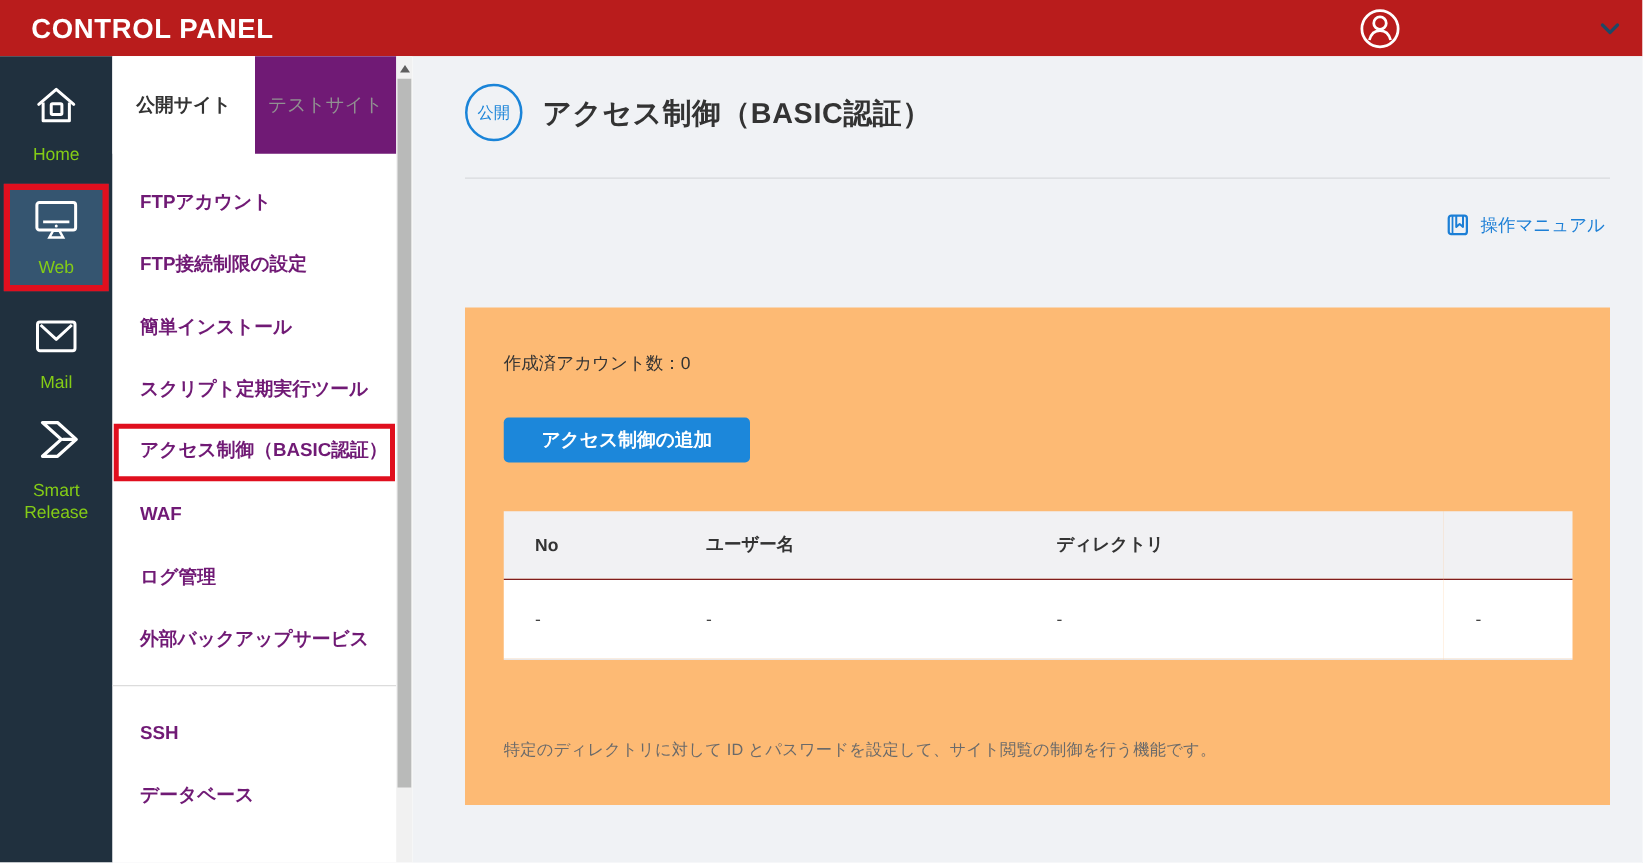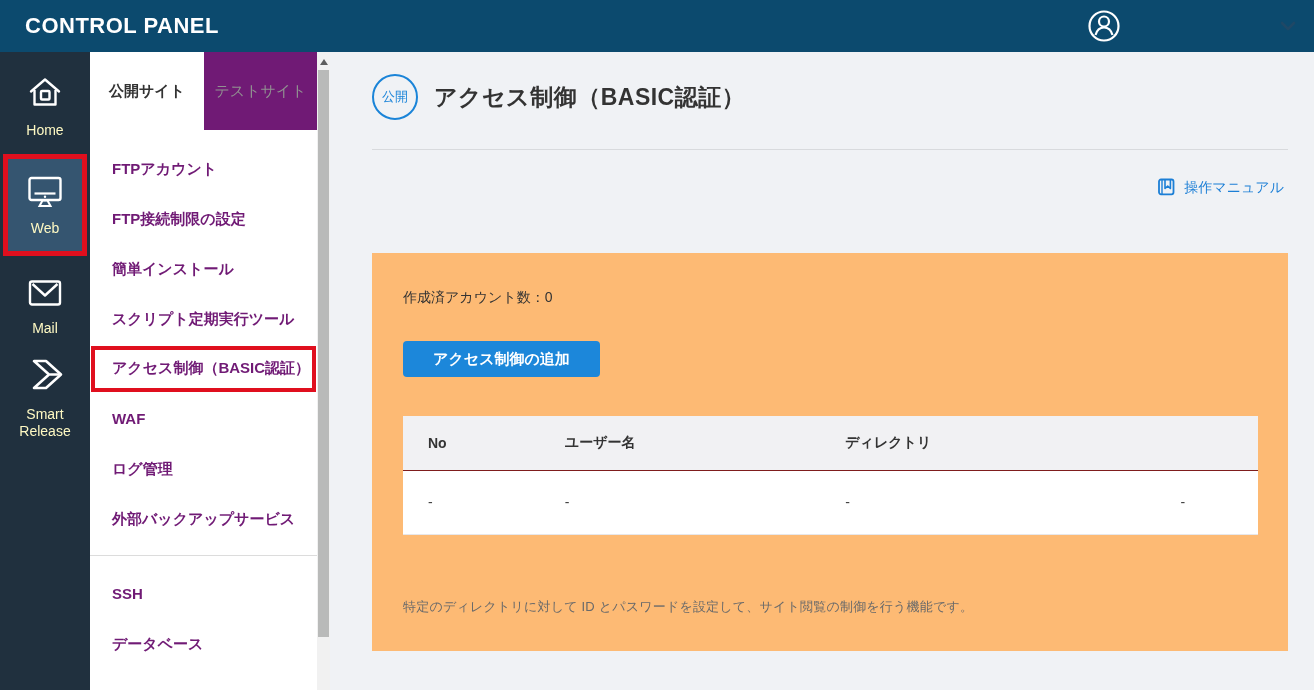--- a/index.html
+++ b/index.html
@@ -1,35 +1,35 @@
 <!DOCTYPE html>
 <html><head>
 <meta charset="utf-8">
 <style>
   * { margin:0; padding:0; box-sizing:border-box; }
   html,body { width:1314px; height:690px; }
   body { font-family:"Liberation Sans","DejaVu Sans",sans-serif; background:#fff; }
   .app { width:1314px; height:690px; overflow:hidden; position:relative; display:flex; flex-direction:column; }
 
   
-  .topbar { height:52px; background:#0c4a6e; display:flex; align-items:center; justify-content:space-between; flex:none; }
+  .topbar { height:45px; background:#b91c1c; display:flex; align-items:center; justify-content:space-between; flex:none; }
   .brand { color:#fff; font-size:22px; font-weight:bold; letter-spacing:0.5px; padding-left:25px; }
   .topbar-right { display:flex; align-items:center; }
   .user-btn { display:flex; margin-right:158px; cursor:pointer; }
   .chev-btn { display:flex; margin-right:18px; cursor:pointer; }
 
   
   .body-row { flex:1; display:flex; min-height:0; }
 
   
   .pnav { width:90px; background:#20303e; flex:none; display:flex; flex-direction:column; }
   .pnav-item { height:84px; margin-bottom:6px; display:flex; flex-direction:column; align-items:center; justify-content:center; gap:6px; cursor:pointer; }
   .pnav-item:first-child { margin-top:12px; }
-  .pnav-item .plabel { color:#fef9c3; font-size:14px; font-weight:500; text-align:center; line-height:17px; width:74px; }
-  .pnav-item.selected { background:#355570; border:5px solid #e00f1e; height:102px; margin:0 3px 8px 3px; }
+  .pnav-item .plabel { color:#84cc16; font-size:14px; font-weight:500; text-align:center; line-height:17px; width:74px; }
+  .pnav-item.selected { background:#355570; border:5px solid #e00f1e; height:86px; margin:0 3px 8px 3px; }
 
   
   .snav { width:240px; background:#fff; flex:none; position:relative; }
   .tabs { display:flex; height:78px; }
   .tab { display:flex; align-items:center; justify-content:center; font-size:15px; cursor:pointer; }
   .tab.active { width:114px; background:#fff; color:#333; font-weight:600; }
   .tab.inactive { width:113px; background:#701a75; color:#919191; font-weight:500; }
   .menu { list-style:none; margin-top:14px; }
   .menu li { height:50px; line-height:50px; padding-left:22px; font-size:15px; font-weight:bold; color:#701a75; cursor:pointer; white-space:nowrap; }
   .menu li.highlight { height:46px; line-height:36px; border:4px solid #e00f1e; margin:2px 14px 2px 1px; padding-left:17px; }

